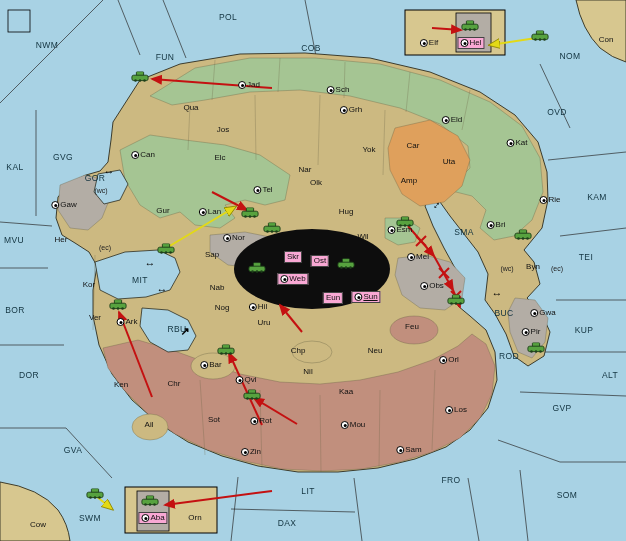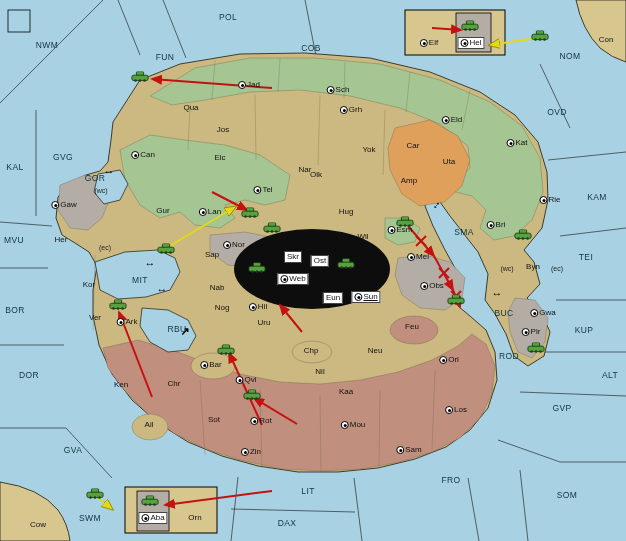--- a/index.html
+++ b/index.html
@@ -2,21 +2,21 @@
 <html><head>
 <meta charset="utf-8">
 <style>
   html,body{margin:0;padding:0;background:#666;}
   .map{position:relative;width:626px;height:541px;background:#a8d2e4;font-family:"Liberation Sans",sans-serif;overflow:hidden;outline:1px solid #000;}
   .map svg{position:absolute;left:0;top:0;}
   #labels{position:absolute;left:0;top:0;width:626px;height:541px;}
   .label{position:absolute;transform:translate(-50%,-50%);font-size:8px;line-height:1;color:#111;white-space:nowrap;display:flex;align-items:center;gap:1px;}
   .label.sea{font-size:8.5px;letter-spacing:.4px;color:#12333f;}
   .label.coast{font-size:7px;color:#222;}
-  .label.chip{background:#ffffff;border:.5px solid #444;padding:1px 2px;}
+  .label.chip{background:#f9a8d4;border:.5px solid #444;padding:1px 2px;}
   .sc{display:inline-block;width:6px;height:6px;border:1px solid #000;border-radius:50%;position:relative;background:#fff;flex:0 0 auto;}
   .sc>span{position:absolute;left:1.5px;top:1.5px;width:3px;height:3px;background:#000;border-radius:50%;}
   .link{position:absolute;transform:translate(-50%,-50%);font-weight:bold;font-size:11px;color:#000;}
 </style>
 </head>
 <body>
 
 <div class="map">
   <svg width="626" height="541" viewBox="0 0 626 541">
     <defs>
@@ -315,21 +315,21 @@
           <span></span>
         </span>
         <span>Can</span>
       </div>
       <div class="label land" style="left: 220px; top: 158px;">
         <span>Elc</span>
       </div>
       <div class="label land" style="left: 305px; top: 170px;">
         <span>Nar</span>
       </div>
-      <div class="label land" style="left: 316px; top: 175px; align-items: flex-end;">
+      <div class="label land" style="left: 316px; top: 183px; align-items: flex-end;">
         <span>Olk</span>
       </div>
       <div class="label land" style="left: 64px; top: 205px;">
         <span class="sc">
           <span></span>
         </span>
         <span>Gaw</span>
       </div>
       <div class="label land" style="left: 263px; top: 190px;">
         <span class="sc">
@@ -372,21 +372,21 @@
           <span></span>
         </span>
         <span>Esm</span>
       </div>
       <div class="label land" style="left: 363px; top: 237px;">
         <span>Wil</span>
       </div>
       <div class="label land" style="left: 212px; top: 255px;">
         <span>Sap</span>
       </div>
-      <div class="label land" style="left: 234px; top: 245px;">
+      <div class="label land" style="left: 234px; top: 238px;">
         <span class="sc">
           <span></span>
         </span>
         <span>Nor</span>
       </div>
       <div class="label land" style="left: 418px; top: 257px;">
         <span class="sc">
           <span></span>
         </span>
         <span>Mel</span>
@@ -456,21 +456,21 @@
       </div>
       <div class="label land" style="left: 531px; top: 332px;">
         <span class="sc">
           <span></span>
         </span>
         <span>Pir</span>
       </div>
       <div class="label land" style="left: 412px; top: 327px;">
         <span>Feu</span>
       </div>
-      <div class="label land" style="left: 311px; top: 351px;">
+      <div class="label land" style="left: 298px; top: 351px;">
         <span>Chp</span>
       </div>
       <div class="label land" style="left: 375px; top: 351px;">
         <span>Neu</span>
       </div>
       <div class="label land" style="left: 449px; top: 360px;">
         <span class="sc">
           <span></span>
         </span>
         <span>Orl</span>
@@ -480,21 +480,21 @@
           <span></span>
         </span>
         <span>Bar</span>
       </div>
       <div class="label land" style="left: 174px; top: 384px;">
         <span>Chr</span>
       </div>
       <div class="label land" style="left: 121px; top: 385px;">
         <span>Ken</span>
       </div>
-      <div class="label land" style="left: 320px; top: 372px;">
+      <div class="label land" style="left: 308px; top: 372px;">
         <span>Nil</span>
       </div>
       <div class="label land" style="left: 346px; top: 392px;">
         <span>Kaa</span>
       </div>
       <div class="label land" style="left: 246px; top: 380px;">
         <span class="sc">
           <span></span>
         </span>
         <span>Qvi</span>

